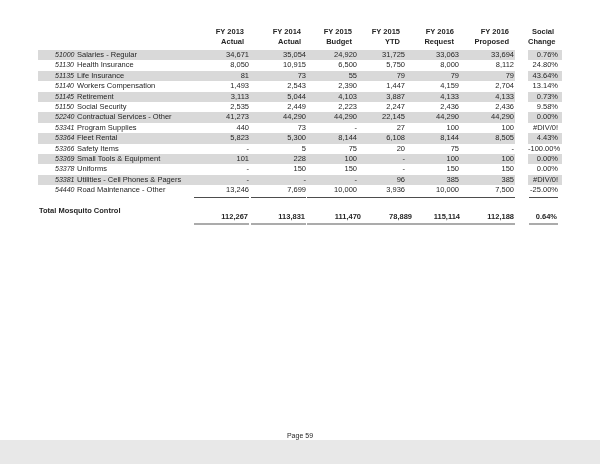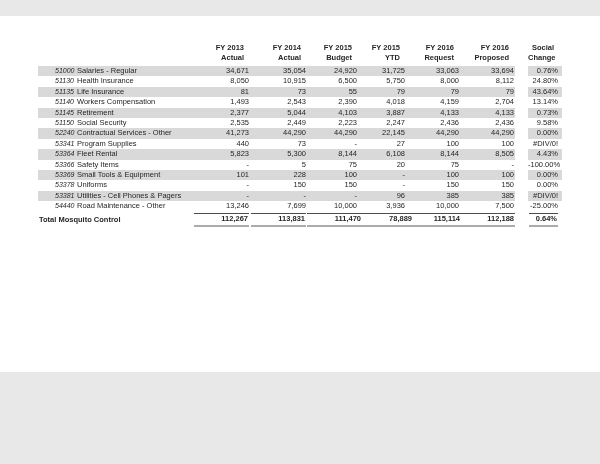--- a/index.html
+++ b/index.html
@@ -1,24 +1,24 @@
 <!DOCTYPE html>
 <html><head>
 <meta charset="utf-8">
 <style>
   html, body { margin: 0; padding: 0; background: #e8e8e8; }
   .page {
     position: relative;
     width: 600px;
-    height: 356px;
+    height: 440px;
     background: #ffffff;
     font-family: "Liberation Sans", sans-serif;
     color: #262626;
     overflow: hidden;
-    margin: 16px auto;
+    margin: 0 auto;
   }
   table.budget {
     position: absolute;
     left: 38px;
     top: 27px;
     width: 524px;
     border-collapse: collapse;
     table-layout: fixed;
     font-size: 7.5px;
   }
@@ -83,21 +83,21 @@
   }
   tr.total-row td.desc-total { padding-left: 1px; }
   tr.total-row td.num { text-align: right; padding-right: 1px; }
   tr.total-row td.pct { padding-right: 4px; }
   span.tline {
     display: inline-block;
     text-align: right;
     min-width: 52px;
     border-top: 1px solid #4d4d4d;
     border-bottom: 2px solid #ababab;
-    padding: 0 1px 1px 2px;
+    padding: 14px 1px 1px 2px;
   }
   span.pctline { min-width: 26px; }
 
   .footer {
     position: absolute;
     top: 432px;
     left: 0;
     width: 100%;
     text-align: center;
     font-size: 7px;
@@ -173,29 +173,29 @@
     <td class="num">79</td>
     <td class="num">79</td>
     <td class="spacer"></td>
     <td class="num pct">43.64%</td>
   </tr>
         <tr class="data-row">
     <td class="desc"><span class="code">51140</span><span class="acct-name">Workers Compensation</span></td>
     <td class="num">1,493</td>
     <td class="num">2,543</td>
     <td class="num">2,390</td>
-    <td class="num">4,018</td>
+    <td class="num">1,447</td>
     <td class="num">4,159</td>
     <td class="num">2,704</td>
     <td class="spacer"></td>
     <td class="num pct">13.14%</td>
   </tr>
         <tr class="data-row shade">
     <td class="desc"><span class="code">51145</span><span class="acct-name">Retirement</span></td>
-    <td class="num">2,377</td>
+    <td class="num">3,113</td>
     <td class="num">5,044</td>
     <td class="num">4,103</td>
     <td class="num">3,887</td>
     <td class="num">4,133</td>
     <td class="num">4,133</td>
     <td class="spacer"></td>
     <td class="num pct">0.73%</td>
   </tr>
         <tr class="data-row">
     <td class="desc"><span class="code">51150</span><span class="acct-name">Social Security</span></td>

